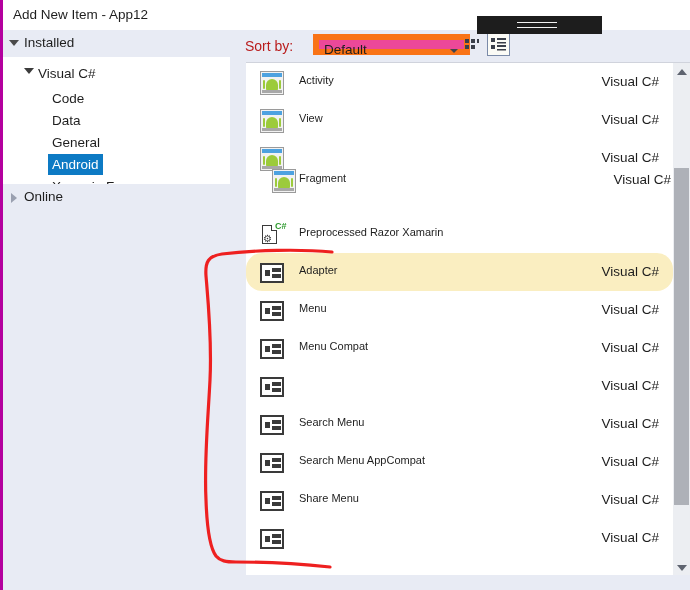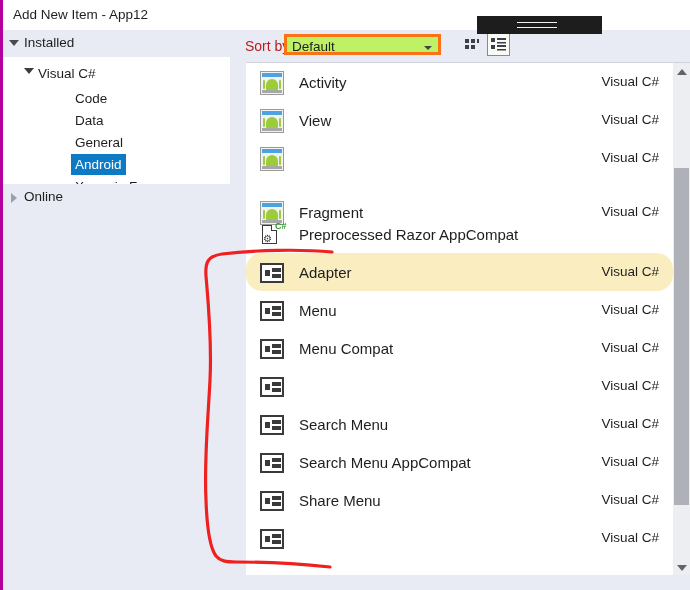--- a/index.html
+++ b/index.html
@@ -111,21 +111,21 @@
   .tree-node {
     position: absolute;
     height: 21px;
     line-height: 21px;
     white-space: nowrap;
     font-size: 13.5px;
     color: #1e1e1e;
     cursor: default;
   }
   .tree-node.level1 { left: 38px; }
-  .tree-node.level2 { left: 52px; margin-left: 23px; }
+  .tree-node.level2 { left: 52px; }
   .tree-node.selected {
     background: #0d7ac4;
     color: #ffffff;
     padding: 0 4px;
     left: 48px;
   }
   .sub-expander {
     position: absolute;
     left: 24px;
     border-left: 5px solid transparent;
@@ -153,26 +153,26 @@
   #sort-label {
     position: absolute;
     left: 7px;
     top: 8px;
     font-size: 14px;
     color: #b91c1c;
     white-space: nowrap;
   }
   #sort-combo {
     position: absolute;
-    left: 46px;
+    left: 75px;
     top: 4px;
     width: 157px;
     height: 21px;
-    background: #bef264;
-    border: 3px solid #f97316;
+    background: #ec4899;
+    border: 6px solid #f97316;
     box-sizing: border-box;
     cursor: default;
   }
   #sort-combo-value {
     position: absolute;
     left: 5px;
     top: 2px;
     font-size: 13.5px;
     color: #1e1e1e;
     white-space: nowrap;
@@ -237,21 +237,21 @@
     left: 0;
     width: 427px;
     height: 38px;
     cursor: default;
   }
   .item-row.selected { background: #faeec1; border-radius: 16px; }
   .item-name {
     position: absolute;
     left: 53px;
     top: 11px;
-    font-size: 15px;
+    font-size: 11px;
     color: #1e1e1e;
     white-space: nowrap;
   }
   .item-lang {
     position: absolute;
     right: 14px;
     top: 11px;
     font-size: 13.5px;
     color: #1e1e1e;
     white-space: nowrap;
@@ -532,40 +532,40 @@
             <div class="item-icon icon-android">
               <span class="bar"></span>
               <span class="arm-l"></span>
               <span class="arm-r"></span>
               <span class="robot-head"></span>
               <span class="robot-body"></span>
               <span class="bot"></span>
             </div>
             <div class="item-lang">Visual C#</div>
           </div>
-          <div class="item-row" style="top: 130px;">
+          <div class="item-row" style="top: 98px; padding-left: 12px;">
             <div class="item-icon icon-android">
               <span class="bar"></span>
               <span class="arm-l"></span>
               <span class="arm-r"></span>
               <span class="robot-head"></span>
               <span class="robot-body"></span>
               <span class="bot"></span>
             </div>
             <div class="item-name">Fragment</div>
             <div class="item-lang">Visual C#</div>
           </div>
           <div class="item-row" style="top: 152px;">
             <div class="item-icon icon-razor">
               <span class="doc"></span>
               <span class="fold"></span>
               <span class="gear">⚙</span>
               <span class="cs">C#</span>
             </div>
-            <div class="item-name">Preprocessed Razor AppCompat</div>
+            <div class="item-name">Preprocessed Razor Xamarin</div>
           </div>
           <div class="item-row selected" style="top: 190px; background: rgb(250, 238, 193);">
             <div class="item-icon icon-listitem">
               <span class="sq"></span>
               <span class="l1"></span>
               <span class="l2"></span>
             </div>
             <div class="item-name">Adapter</div>
             <div class="item-lang">Visual C#</div>
           </div>

